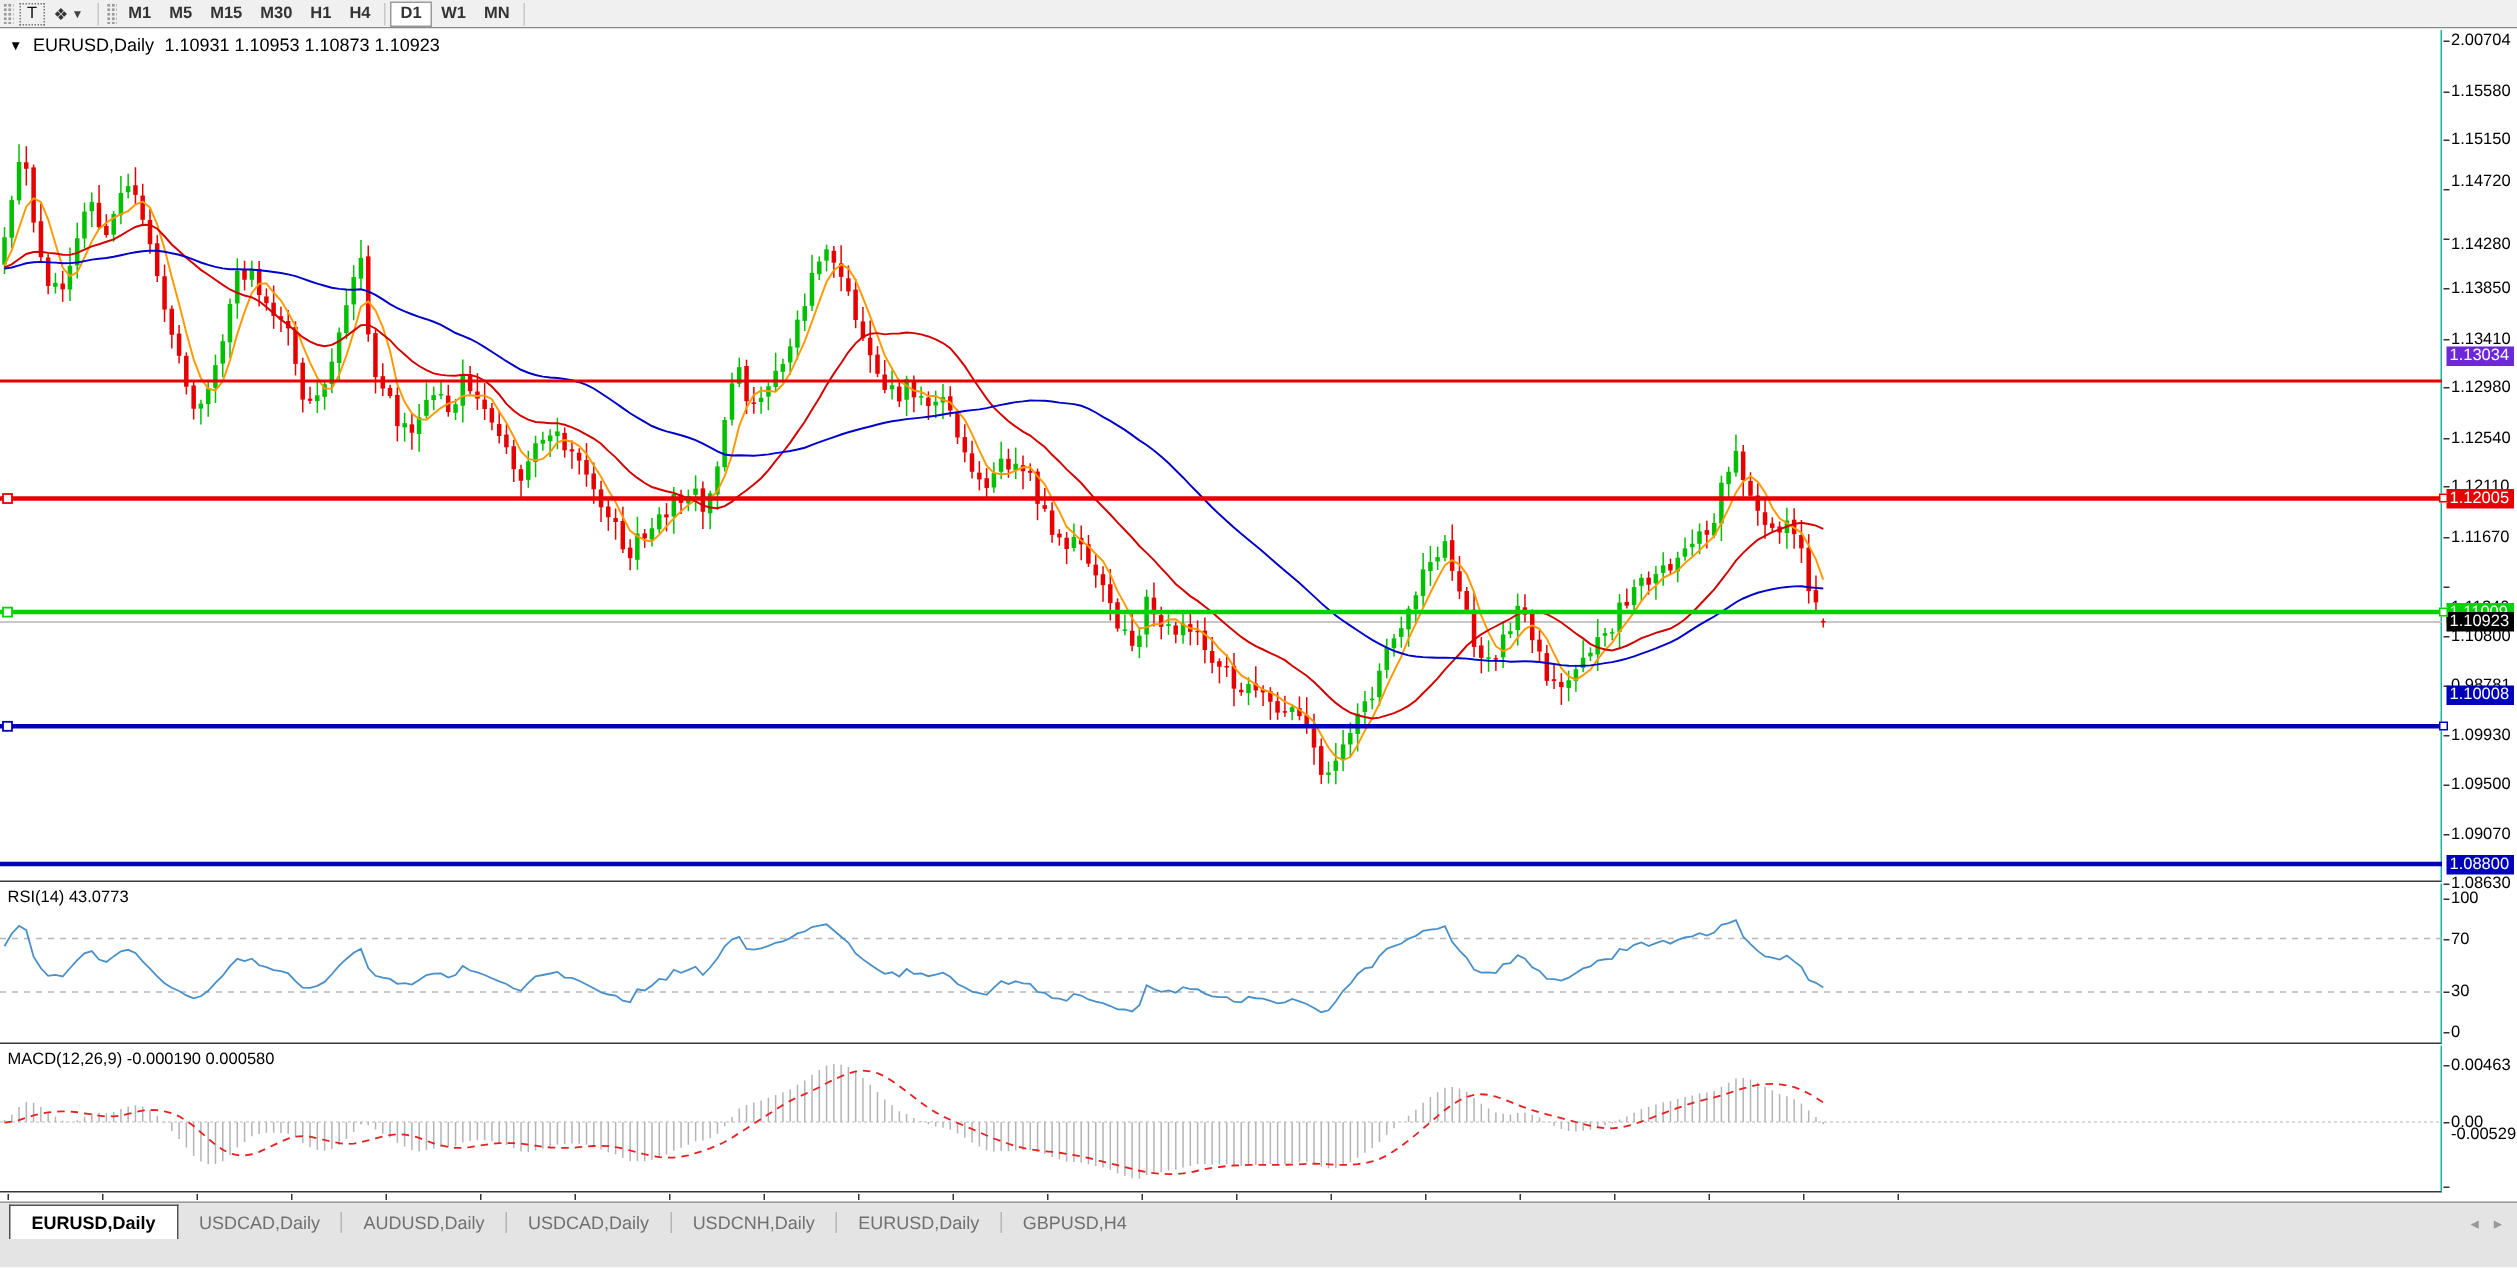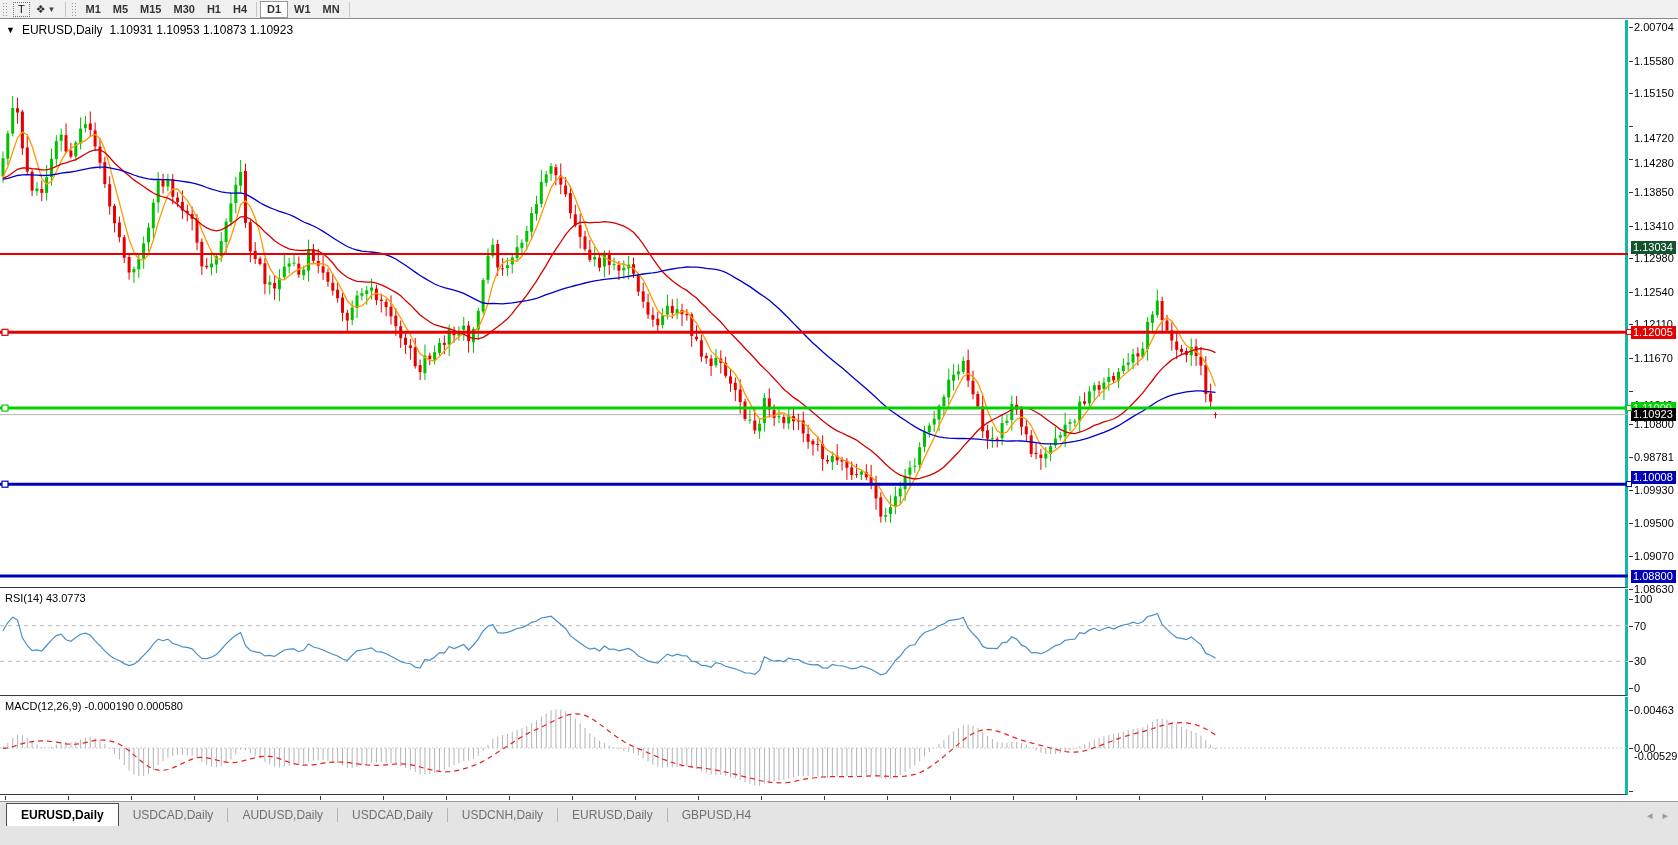--- a/index.html
+++ b/index.html
@@ -17,21 +17,21 @@
     font-size:11px; font-weight:bold; color:#333; cursor:default; }
   .tbtn.active { background:#fff; border:1px solid #9a9a9a; }
   .tbtn.icon { font-weight:normal; }
   .tsep { width:1px; height:15px; background:#c8c8c8; margin:0 3px; }
   .caret { font-size:8px; color:#444; margin-left:2px; }
   .ttool { border:1px dotted #777; padding:0 4px; margin-left:2px; font-size:11px; color:#111; height:15px;
     display:flex; align-items:center; }
 
   
   #chart-area { position:absolute; left:0; top:19px; width:1678px; height:801px; background:#fff; }
-  .pane { position:absolute; left:0; width:1628px; background:#fff; border-right:3px solid #14b8a6; }
+  .pane { position:absolute; left:0; width:1628px; background:#fff; border-right:1px solid #14b8a6; }
   #main-pane { top:1px;  height:568px; border-bottom:1px solid #3a3a3a; }
   #rsi-pane  { top:570px; height:107px; border-bottom:1px solid #3a3a3a; }
   #macd-pane { top:678px; height:98px;  border-bottom:1px solid #3a3a3a; }
   .pane svg { position:absolute; left:0; top:0; }
   .pane-label { position:absolute; left:5px; top:3px; font-size:11px; color:#000; z-index:5; }
 
   #chart-title { position:absolute; left:6px; top:4px; font-size:12px; color:#000; z-index:6;
     display:flex; align-items:center; gap:7px; }
   #chart-title .tri { font-size:9px; }
 
@@ -880,21 +880,21 @@
       </div>
 
     <div id="price-axis">
         <div class="tickmark" style="top:7.0px"></div>
         <div class="ptick" style="top:1.0px">2.00704</div>
         <div class="tickmark" style="top:40.5px"></div>
         <div class="ptick" style="top:34.5px">1.15580</div>
         <div class="tickmark" style="top:73.2px"></div>
         <div class="ptick" style="top:67.2px">1.15150</div>
         <div class="tickmark" style="top:105.9px"></div>
-        <div class="ptick" style="top:112px">1.14720</div>
+        <div class="ptick" style="top:95px">1.14720</div>
         <div class="tickmark" style="top:139.3px"></div>
         <div class="ptick" style="top:137px">1.14280</div>
         <div class="tickmark" style="top:172.0px"></div>
         <div class="ptick" style="top:166.0px">1.13850</div>
         <div class="tickmark" style="top:205.5px"></div>
         <div class="ptick" style="top:199.5px">1.13410</div>
         <div class="tickmark" style="top:238.2px"></div>
         <div class="ptick" style="top:232.2px">1.12980</div>
         <div class="tickmark" style="top:271.6px"></div>
         <div class="ptick" style="top:265.6px">1.12540</div>
@@ -909,26 +909,26 @@
         <div class="tickmark" style="top:436.7px"></div>
         <div class="ptick" style="top:430.7px">0.98781</div>
         <div class="tickmark" style="top:470.1px"></div>
         <div class="ptick" style="top:464.1px">1.09930</div>
         <div class="tickmark" style="top:502.8px"></div>
         <div class="ptick" style="top:496.8px">1.09500</div>
         <div class="tickmark" style="top:535.5px"></div>
         <div class="ptick" style="top:529.5px">1.09070</div>
         <div class="tickmark" style="top:569.0px"></div>
         <div class="ptick" style="top:563.0px">1.08630</div>
-        <div class="plabel" style="top:221px;background:#14532d">1.13034</div>
+        <div class="plabel" style="top:211px;background:#6d28d9">1.13034</div>
         <div class="plabel" style="top:305.8px;background:#e60000">1.12005</div>
         <div class="lmark" style="top:309.3px;left:-3px;border:1.2px solid #e60000"></div>
         <div class="plabel" style="top:381.6px;background:#00d400">1.11009</div>
         <div class="lmark" style="top:385.1px;left:-3px;border:1.2px solid #00d400"></div>
-        <div class="plabel" style="top:451px;background:#0000bb">1.10008</div>
+        <div class="plabel" style="top:437px;background:#0000bb">1.10008</div>
         <div class="lmark" style="top:461.2px;left:-3px;border:1.2px solid #0000bb"></div>
         <div class="plabel" style="top:549.6px;background:#0000bb">1.08800</div>
         <div class="plabel" style="top:388.1px;background:#000000">1.10923</div>
         <div class="tickmark" style="top:579.0px"></div>
         <div class="ptick" style="top:573.0px">100</div>
         <div class="tickmark" style="top:605.7px"></div>
         <div class="ptick" style="top:599.7px">70</div>
         <div class="tickmark" style="top:641.3px"></div>
         <div class="ptick" style="top:635.3px">30</div>
         <div class="tickmark" style="top:668.0px"></div>

